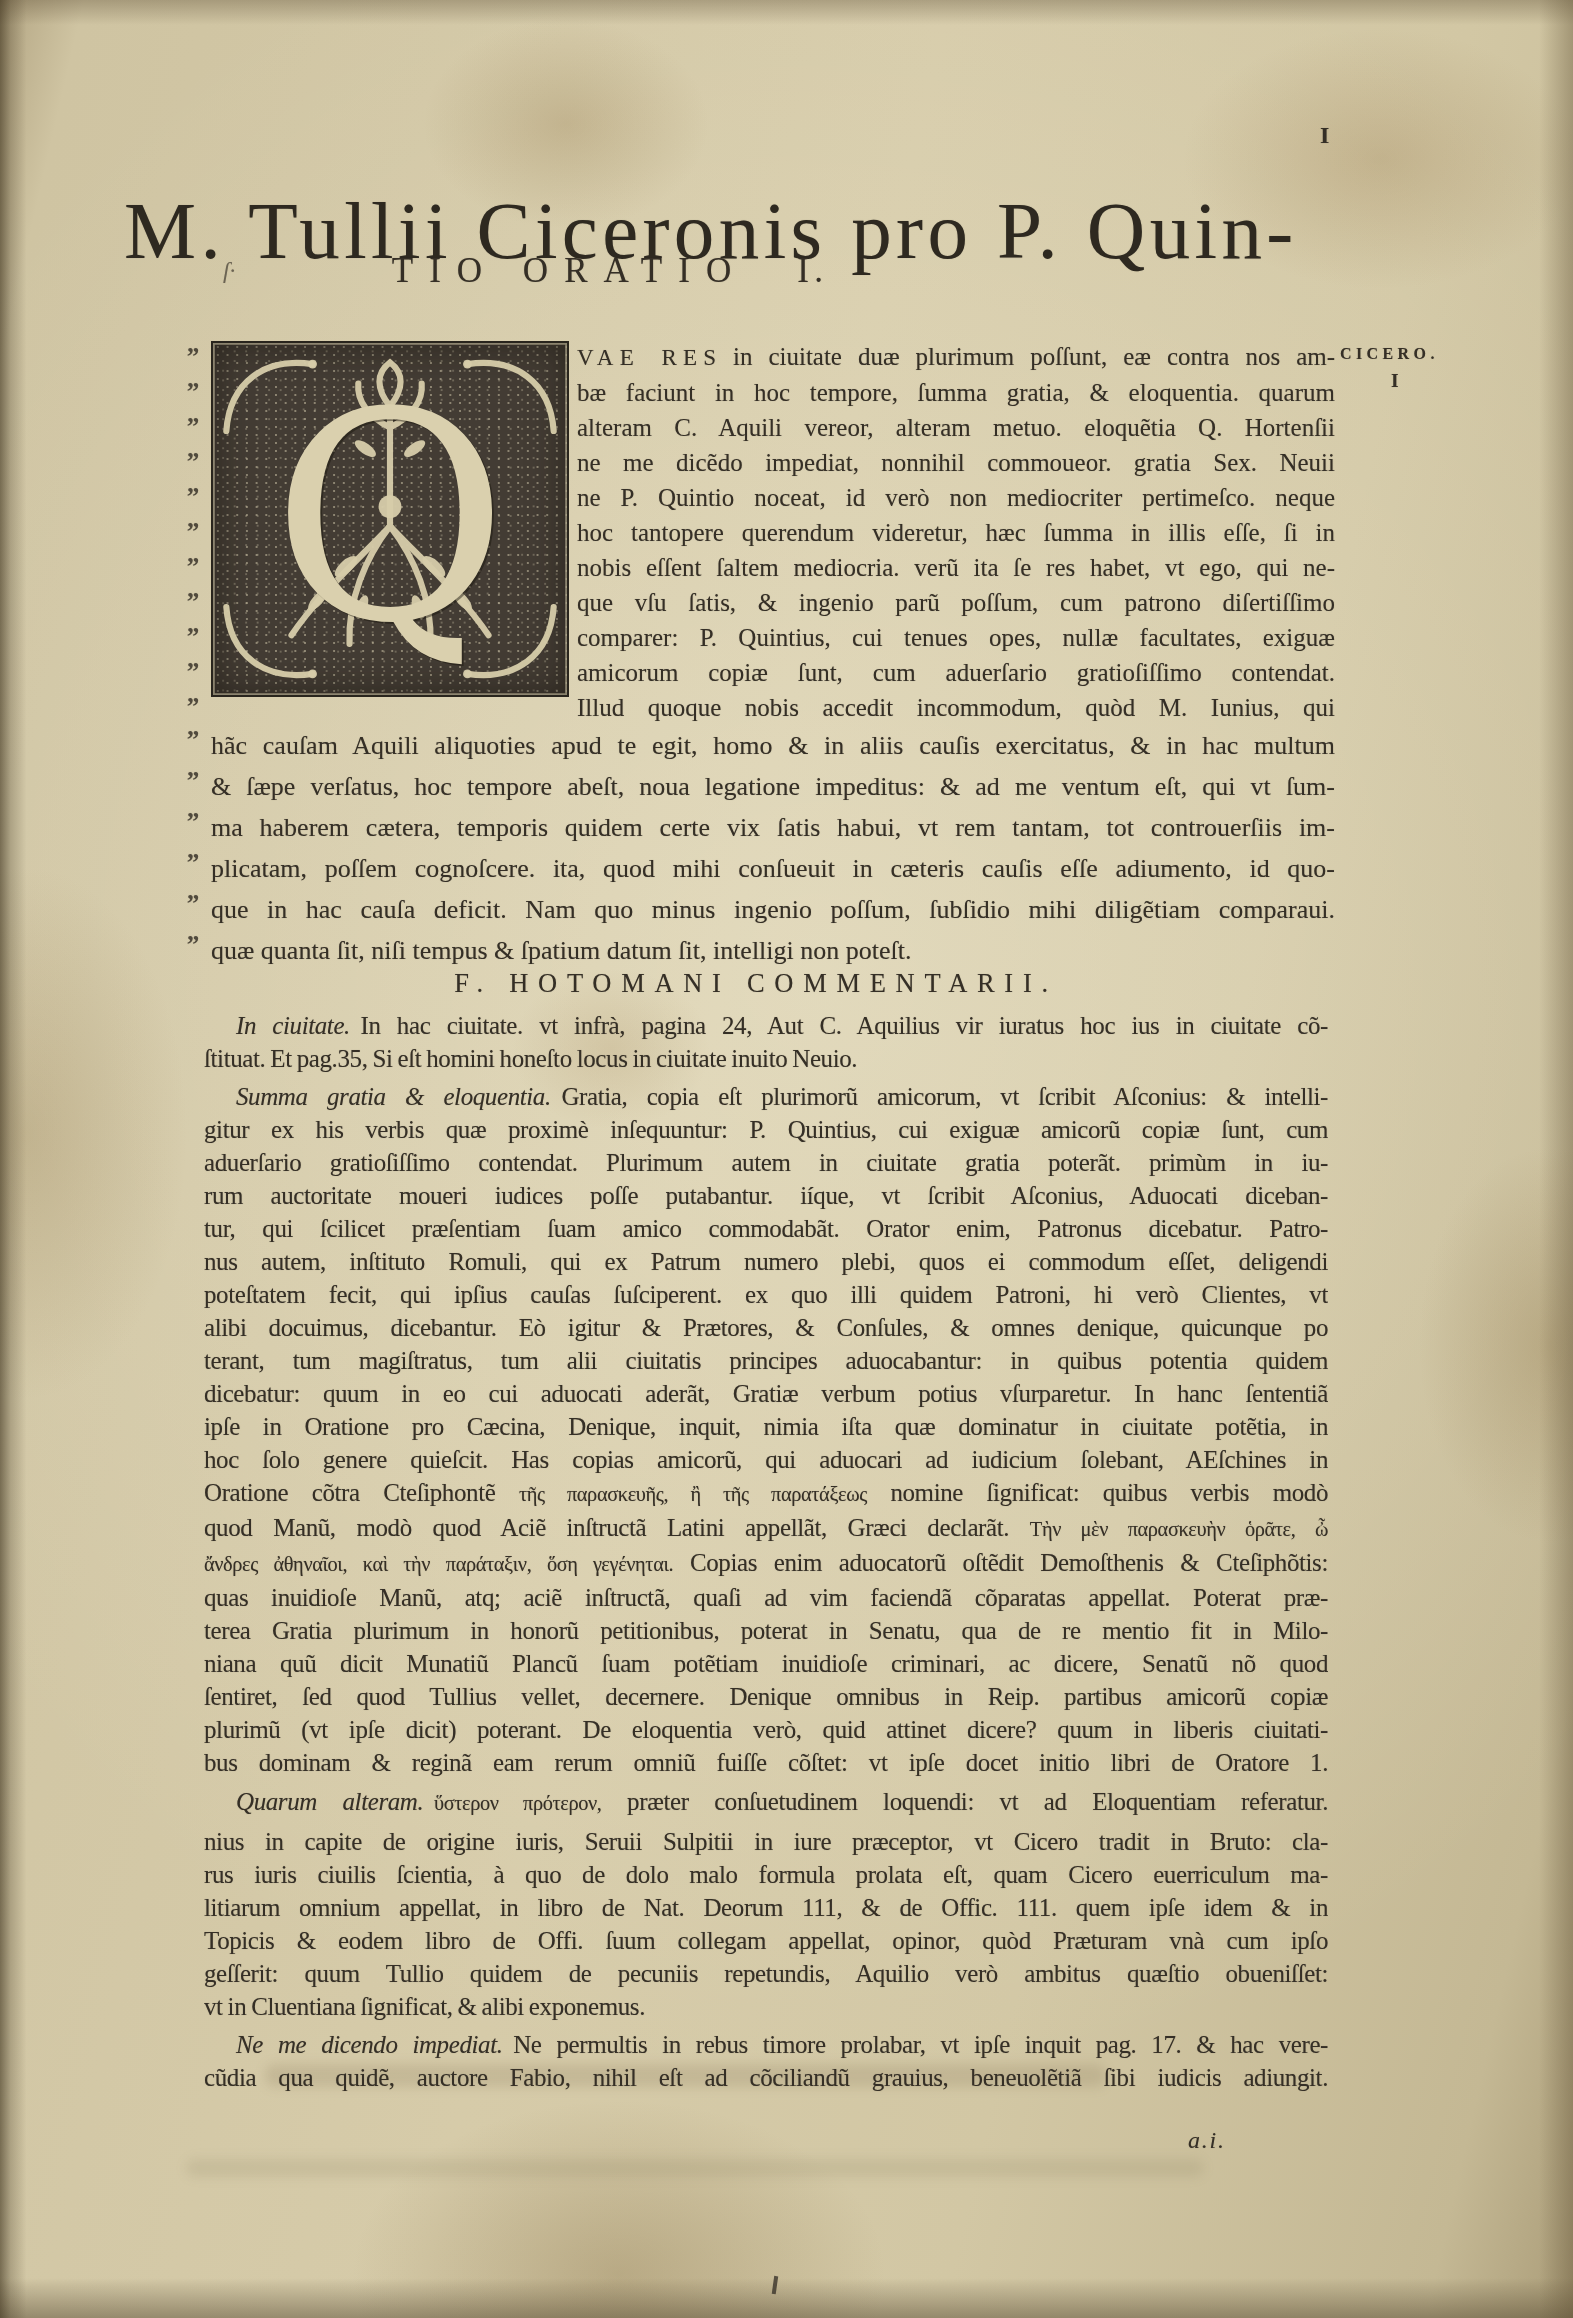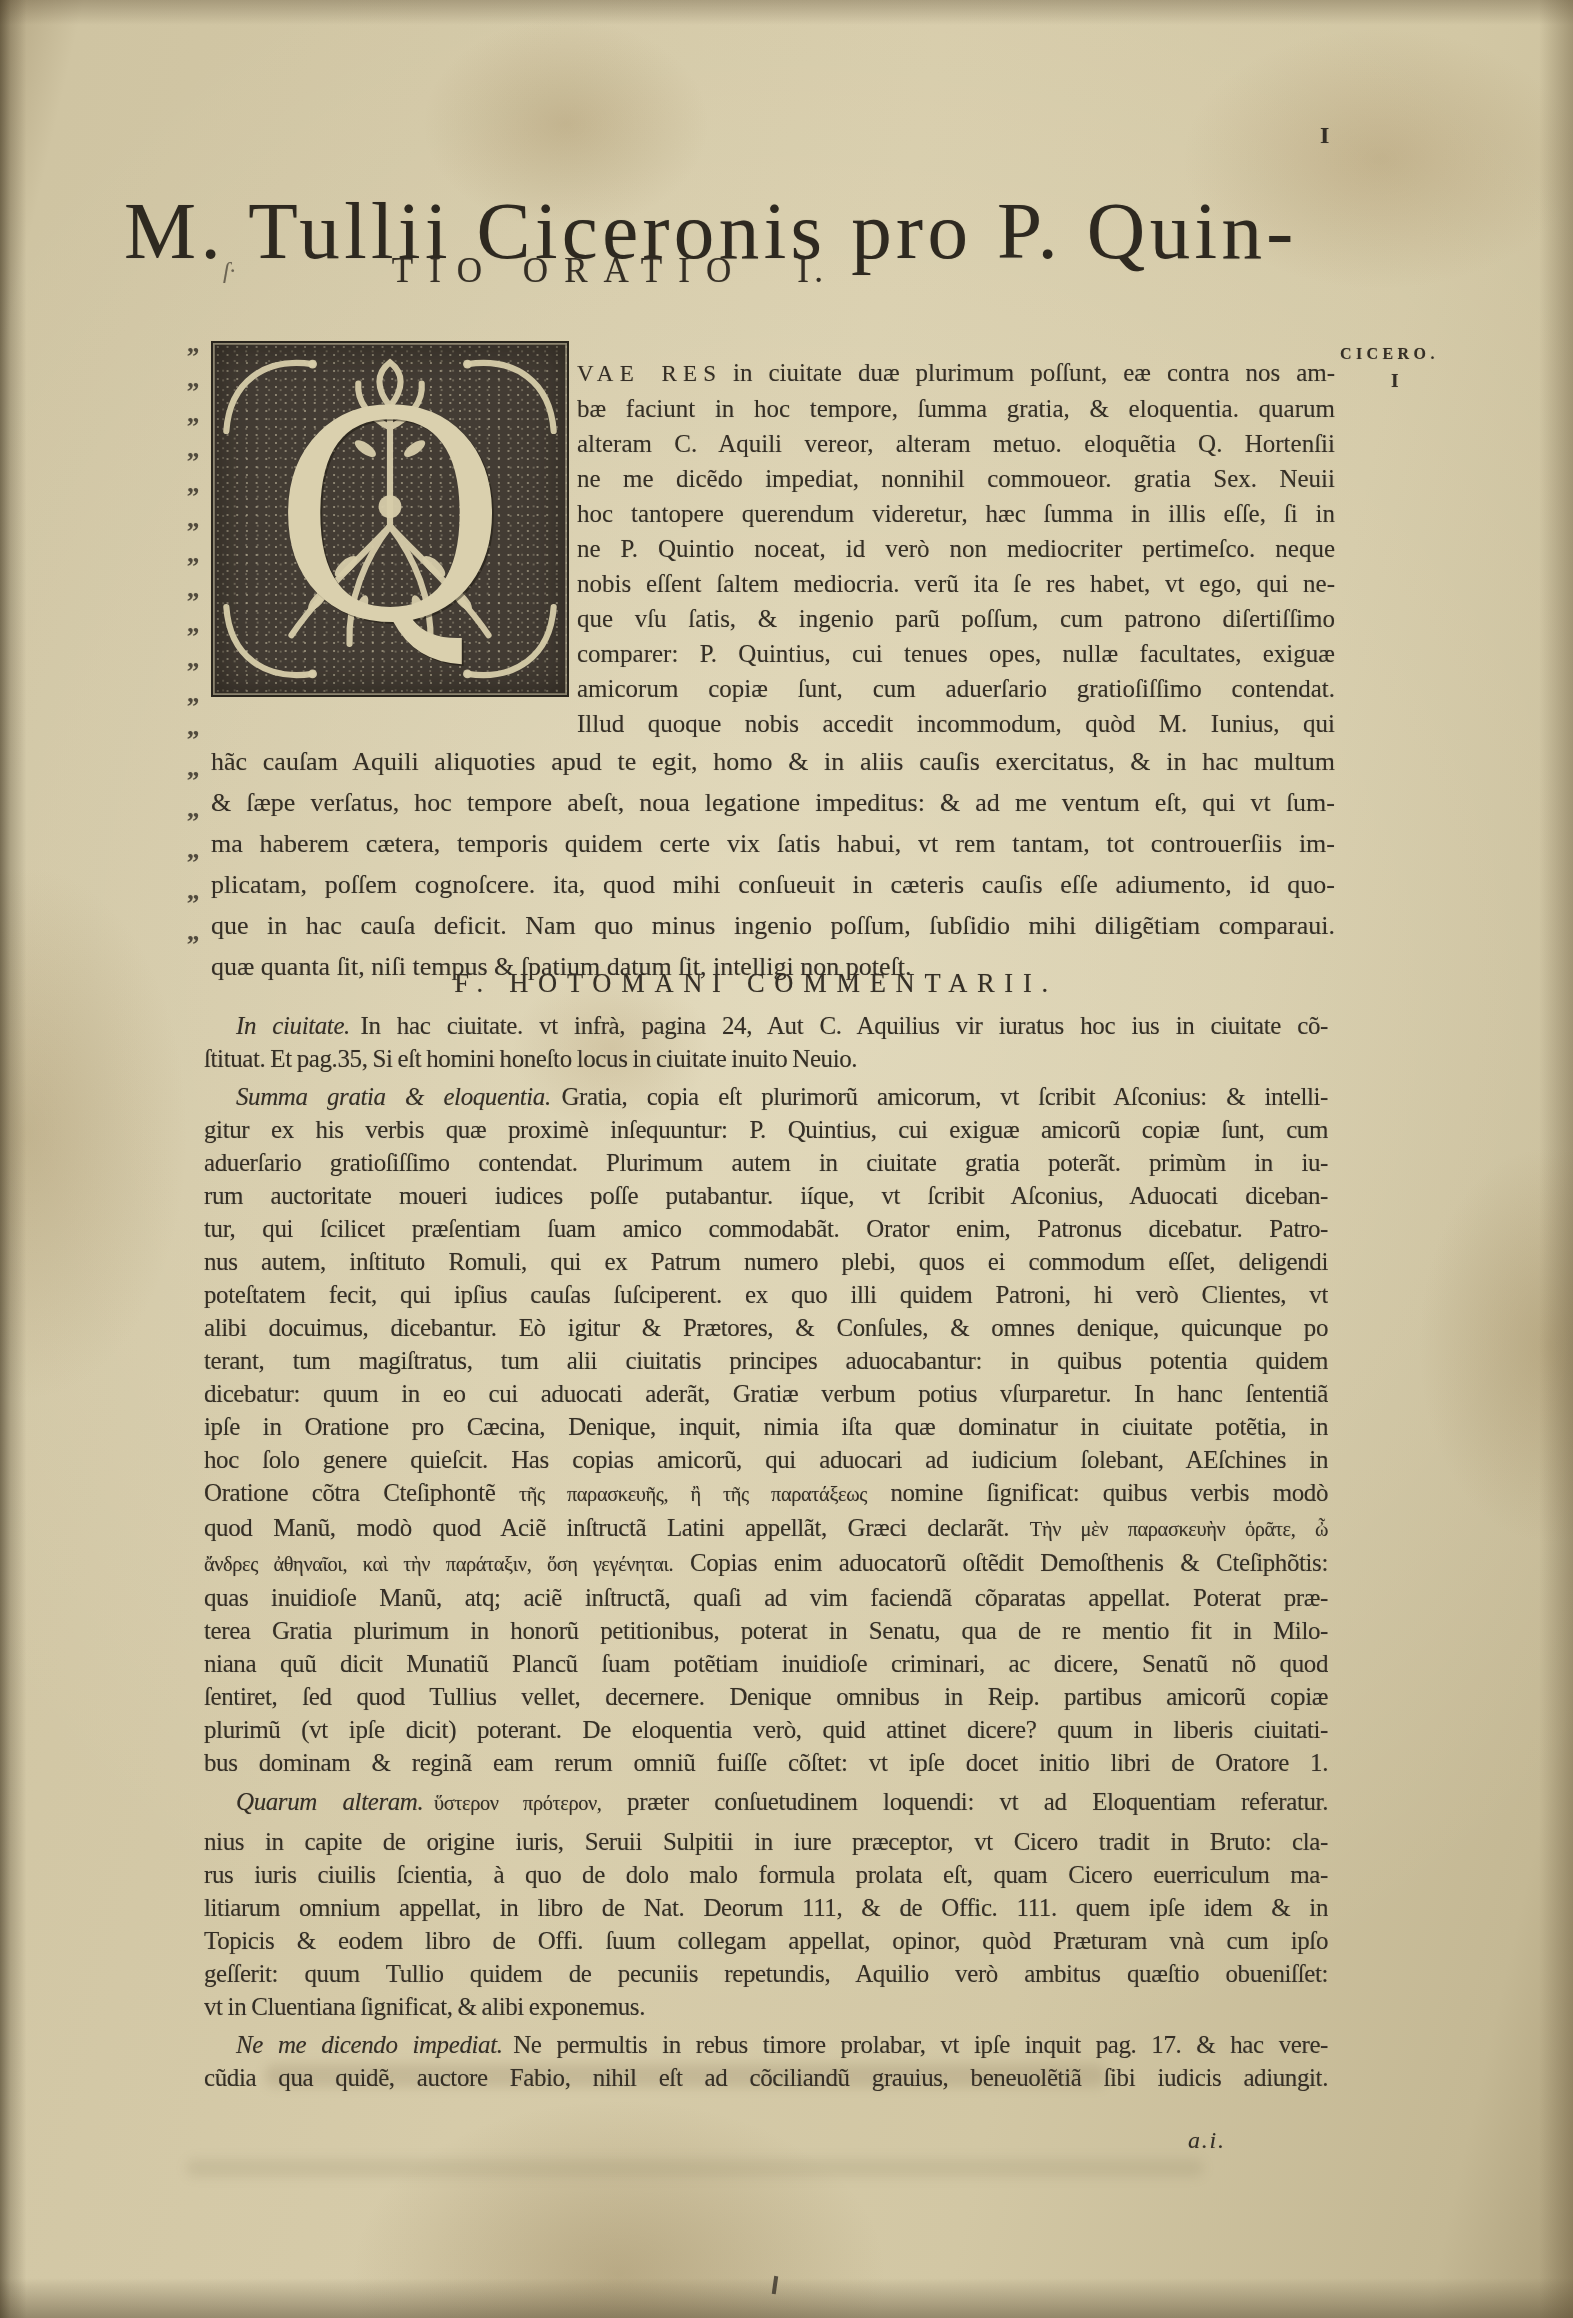--- a/index.html
+++ b/index.html
@@ -49,21 +49,21 @@
          font-size:81px;font-weight:400;letter-spacing:4.4px;color:#2e2920;}
   .subtitle-wrap{position:absolute;left:212px;top:251px;width:796px;text-align:center;white-space:nowrap;}
   .subtitle{font-size:35px;letter-spacing:16px;}
   .subtitle-numeral{font-size:35px;letter-spacing:5.3px;margin-left:50px;}
   .subtitle-mark{position:absolute;left:223px;top:258px;font-size:23px;opacity:.65;font-style:italic;}
 
   
   .oration{position:absolute;left:211px;top:339px;width:1124px;}
   .line{margin:0;text-align:justify;text-align-last:justify;white-space:nowrap;overflow:hidden;}
   .side-lines .line{line-height:35px;font-size:25px;}
-  .side-lines{margin-left:366px;margin-top:16px;}
+  .side-lines{margin-left:366px;}
   .full-lines .line{line-height:41px;font-size:26px;}
   .endpara .line:last-child{text-align-last:auto;}
   .caps{letter-spacing:6.2px;font-size:23px;margin-right:10.6px;}
 
   .qcol{position:absolute;width:28px;text-align:center;color:#3a342a;}
   .qcol .qm{font-size:25px;font-weight:bold;opacity:.85;}
   .qcol-side{left:-32px;top:0;}
   .qcol-side .qm{line-height:35px;}
   .qcol-full{left:-32px;top:380px;}
   .qcol-full .qm{line-height:41px;}
@@ -180,22 +180,22 @@
       </svg>
       <div class="dropcap">Q</div>
     </div>
 
     <div class="side-lines">
       <p class="line"><span class="caps">VAE RES</span><span>in ciuitate duæ plurimum poſſunt, eæ contra nos am-</span></p>
       <div>
           <p class="line">bæ faciunt in hoc tempore, ſumma gratia, &amp; eloquentia. quarum</p>
           <p class="line">alteram C. Aquili vereor, alteram metuo. eloquẽtia Q. Hortenſii</p>
           <p class="line">ne me dicẽdo impediat, nonnihil commoueor. gratia Sex. Neuii</p>
+          <p class="line">ne P. Quintio noceat, id verò non mediocriter pertimeſco. neque</p>
           <p class="line">hoc tantopere querendum videretur, hæc ſumma in illis eſſe, ſi in</p>
-          <p class="line">ne P. Quintio noceat, id verò non mediocriter pertimeſco. neque</p>
           <p class="line">nobis eſſent ſaltem mediocria. verũ ita ſe res habet, vt ego, qui ne-</p>
           <p class="line">que vſu ſatis, &amp; ingenio parũ poſſum, cum patrono diſertiſſimo</p>
           <p class="line">comparer: P. Quintius, cui tenues opes, nullæ facultates, exiguæ</p>
           <p class="line">amicorum copiæ ſunt, cum aduerſario gratioſiſſimo contendat.</p>
           <p class="line">Illud quoque nobis accedit incommodum, quòd M. Iunius, qui</p>
         </div>
     </div>
 
     <div class="full-lines endpara">
         <p class="line">hãc cauſam Aquili aliquoties apud te egit, homo &amp; in aliis cauſis exercitatus, &amp; in hac multum</p>

